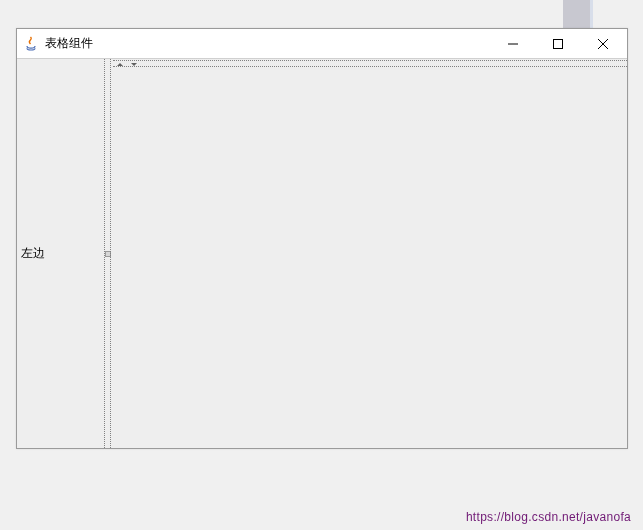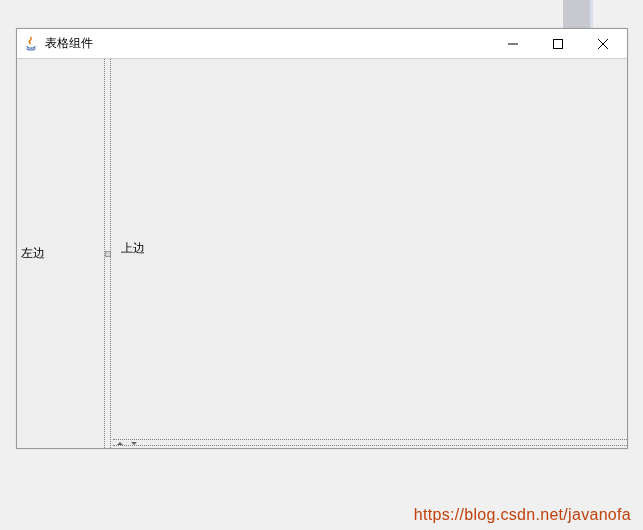--- a/index.html
+++ b/index.html
@@ -138,22 +138,22 @@
     .hdivider .notch span {
       width: 0; height: 0;
       border-left: 3px solid transparent;
       border-right: 3px solid transparent;
     }
     .hdivider .notch .up { border-bottom: 3px solid #606060; }
     .hdivider .notch .down { border-top: 3px solid #606060; }
     .watermark {
       position: absolute;
       right: 12px; bottom: 6px;
-      color: #c2410c;
-      font-size: 16px;
+      color: #701a75;
+      font-size: 12px;
       font-family: Arial, sans-serif;
       letter-spacing: .3px;
       pointer-events: none;
     }
   </style>
 </head>
 <body>
 
 <div class="bg-hint"></div>
 
@@ -188,23 +188,20 @@
   </div>
 
   <div class="client">
     <div class="left-panel">
       <span>左边</span>
     </div>
     <div class="vdivider">
       <div class="notch"></div>
     </div>
     <div class="right-panel">
-      <div class="top-sub">
-        <span>上边</span>
-      </div>
       <div class="hdivider">
         <div class="notch">
           <span class="up"></span>
             <span class="down"></span>
         </div>
       </div>
     </div>
   </div>
 </div>
 

